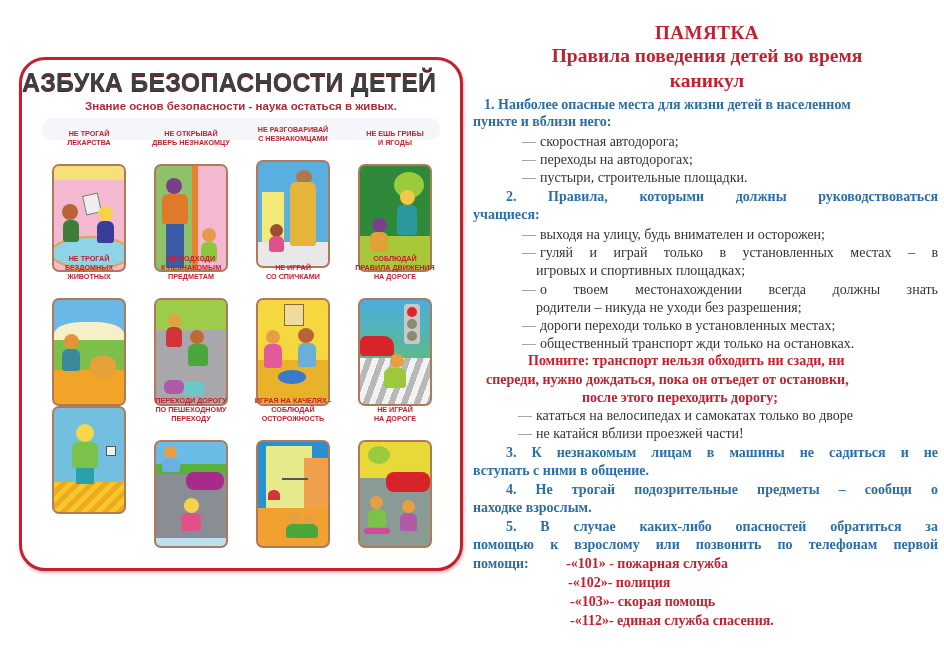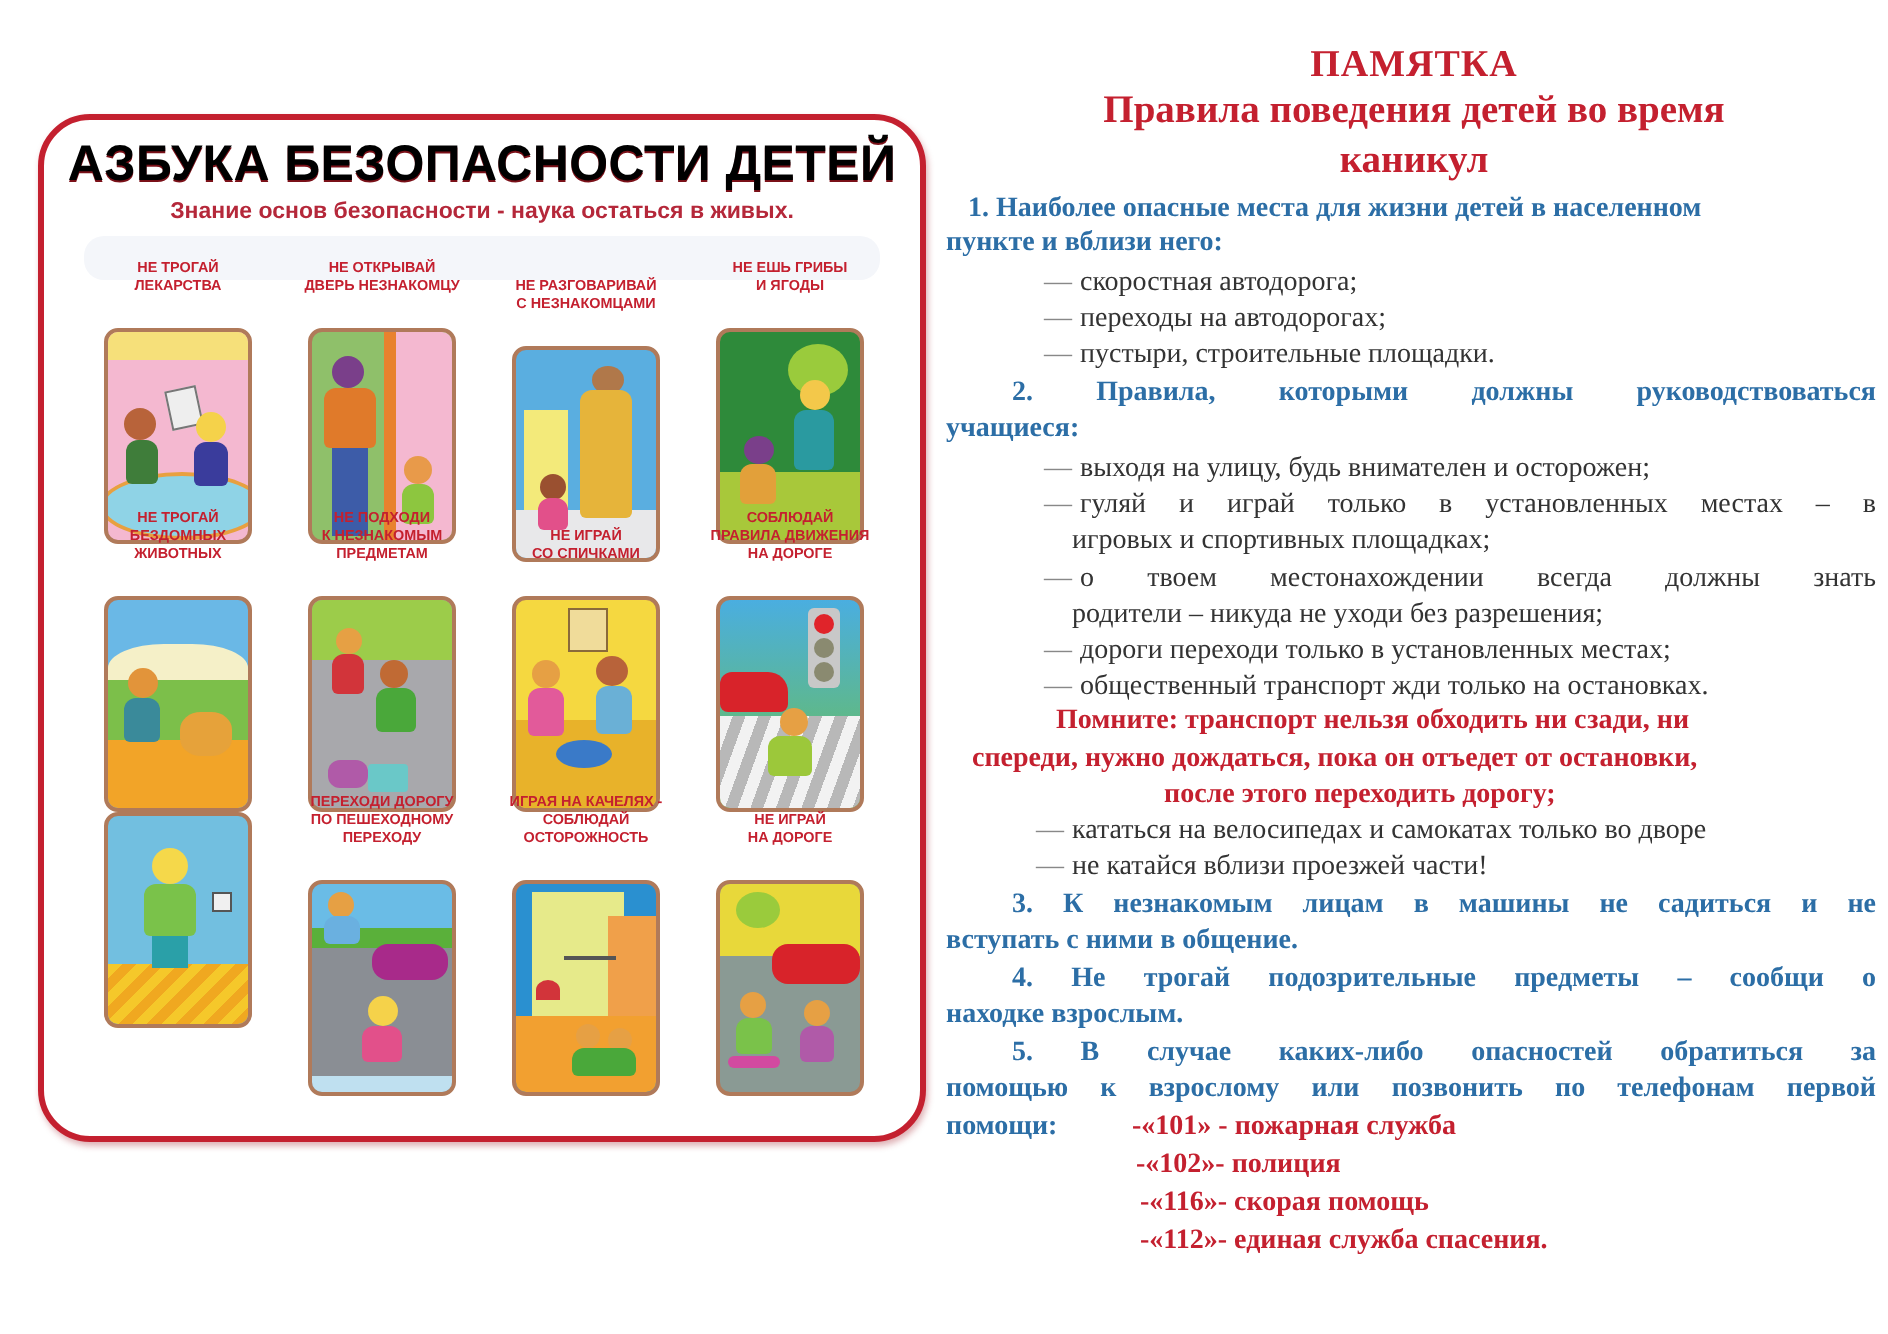--- a/index.html
+++ b/index.html
@@ -5,23 +5,23 @@
   html, body { margin:0; padding:0; background:#ffffff; }
   body { width:944px; height:667px; position:relative; overflow:hidden; font-family:"Liberation Sans", sans-serif; }
 
   
   .poster {
     position:absolute; left:19px; top:57px; width:444px; height:514px;
     border:3px solid #c4202f; border-radius:26px; box-sizing:border-box;
     background:#fff; box-shadow:1px 2px 3px rgba(160,30,40,0.35);
   }
   .poster-title {
-    position:absolute; left:0; right:0; top:8px; text-align:center;
+    position:absolute; left:0; right:0; top:8px; text-align:left;
     font-family:"Liberation Sans", sans-serif; font-weight:bold;
-    font-size:25px; letter-spacing:0.2px; color:#000000;
+    font-size:25px; letter-spacing:0.2px; color:#404040;
     text-shadow:0 1px 0 #7a1018;
   }
   .poster-subtitle {
     position:absolute; left:0; right:0; top:40px; text-align:center;
     font-weight:bold; font-size:11.5px; color:#b5283a;
   }
   .poster-band {
     position:absolute; left:20px; right:20px; top:58px; height:22px;
     background:#f4f6fa; border-radius:10px;
   }
@@ -78,21 +78,21 @@
     <div class="panel-img" style="background:#8fc06a;">
       <div class="shape" style="left:40px;top:0;width:30px;height:104px;background:#f4b8d0;"></div>
       <div class="shape" style="left:36px;top:0;width:6px;height:104px;background:#e8822e;"></div>
       <div class="kid-head" style="left:10px;top:12px;width:16px;height:16px;background:#7a3f8a;"></div>
       <div class="kid-body" style="left:6px;top:28px;width:26px;height:30px;background:#e07a2a;"></div>
       <div class="shape" style="left:10px;top:58px;width:18px;height:44px;background:#3d5ca8;"></div>
       <div class="kid-head" style="left:46px;top:62px;width:14px;height:14px;background:#e89a4a;"></div>
       <div class="kid-body" style="left:45px;top:76px;width:16px;height:20px;background:#8dc63f;"></div>
     </div>
   </div>
-  <div class="panel" style="left:220px; top:79px;">
+  <div class="panel" style="left:220px; top:66px;">
     <div class="panel-caption">НЕ РАЗГОВАРИВАЙ
 С НЕЗНАКОМЦАМИ</div>
     <div class="panel-img" style="background:#5aaee0;">
       <div class="shape" style="left:4px;top:30px;width:22px;height:50px;background:#f3ea7a;"></div>
       <div class="shape" style="left:0;top:80px;width:70px;height:24px;background:#e8e8ea;"></div>
       <div class="kid-head" style="left:38px;top:8px;width:16px;height:14px;background:#b0784a;"></div>
       <div class="kid-body" style="left:32px;top:20px;width:26px;height:64px;background:#e6b43a;"></div>
       <div class="kid-head" style="left:12px;top:62px;width:13px;height:13px;background:#9a5030;"></div>
       <div class="kid-body" style="left:11px;top:74px;width:15px;height:16px;background:#e2508a;"></div>
     </div>
@@ -253,15 +253,15 @@
   <div class="line blue" style="left:3px; top:462px;">вступать с ними в общение.</div>
 
   <div class="line blue justify" style="left:36px; top:481px; width:432px;">4. Не трогай подозрительные предметы – сообщи о</div>
   <div class="line blue" style="left:3px; top:499px;">находке взрослым.</div>
 
   <div class="line blue justify" style="left:36px; top:518px; width:432px;">5. В случае каких-либо опасностей обратиться за</div>
   <div class="line blue justify" style="left:3px; top:536px; width:465px;">помощью к взрослому или позвонить по телефонам первой</div>
   <div class="line blue" style="left:3px; top:555px;">помощи:</div>
   <div class="line red" style="left:96px; top:555px;">-«101» - пожарная служба</div>
   <div class="line red" style="left:98px; top:574px;">-«102»- полиция</div>
-  <div class="line red" style="left:100px; top:593px;">-«116»- скорая помощь</div>
+  <div class="line red" style="left:100px; top:593px;">-«103»- скорая помощь</div>
   <div class="line red" style="left:100px; top:612px;">-«112»- единая служба спасения.</div>
 </div>
 
 </body></html>

